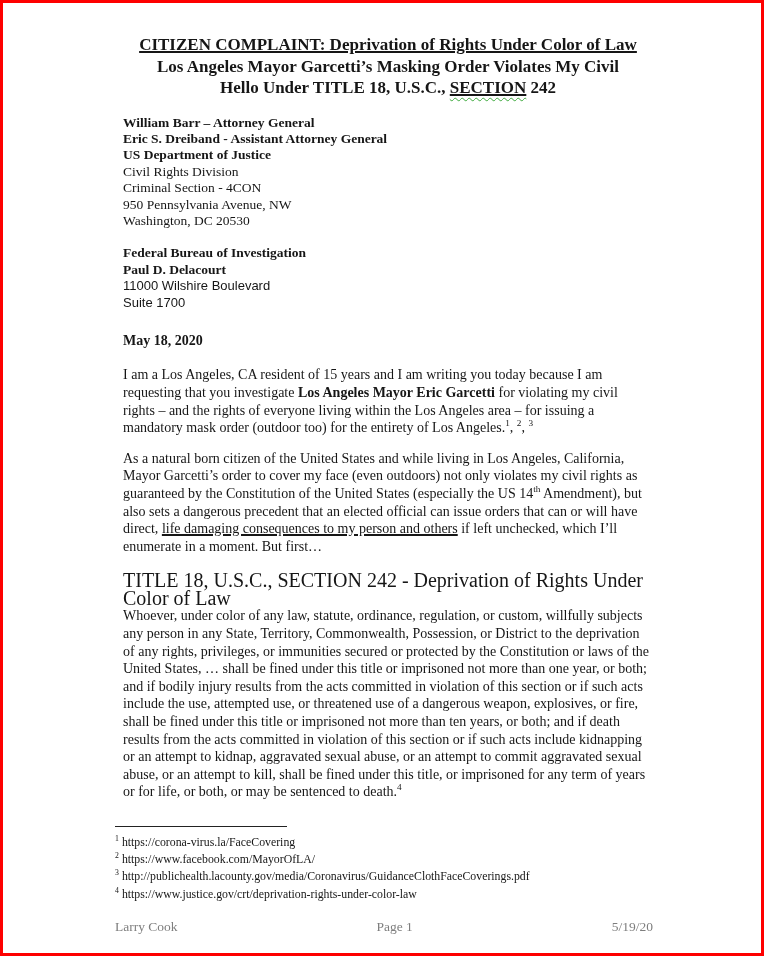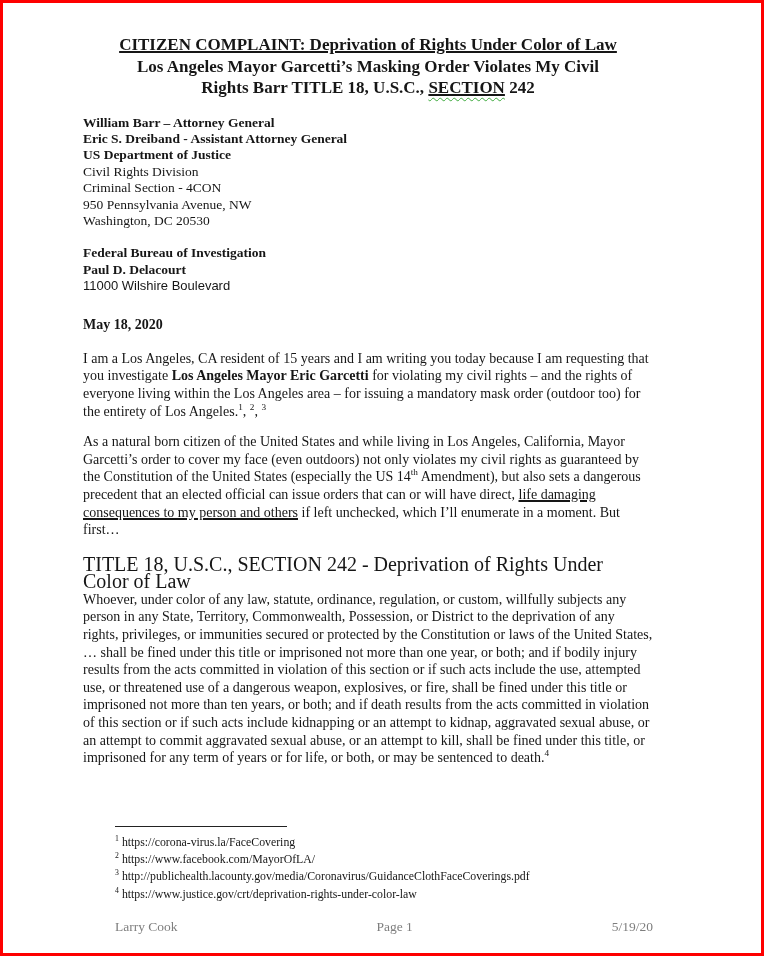--- a/index.html
+++ b/index.html
@@ -13,21 +13,21 @@
   .page {
     position: relative;
     width: 764px;
     height: 956px;
     border: 3px solid var(--border);
     background: #fff;
     color: var(--text);
     font-family: "Liberation Serif", serif;
     overflow: hidden;
   }
-  .content { padding: 31px 108px 0 80px; }
+  .content { padding: 31px 108px 0 80px; margin-left: 40px; }
 
   
   .title {
     text-align: center;
     font-size: 17px;
     font-weight: bold;
     line-height: 21.5px;
     margin-bottom: 14px;
   }
   .title .t-line { display: block; }
@@ -78,37 +78,38 @@
 </style>
 </head>
 <body>
 
 <div class="page">
   <div class="content">
 
     <h1 class="title">
       <span class="t-line u">CITIZEN COMPLAINT: Deprivation of Rights Under Color of Law</span>
       <span class="t-line">Los Angeles Mayor Garcetti’s Masking Order Violates My Civil</span>
-      <span class="t-line"><span>Rights Barr TITLE 18, U.S.C., </span><span class="sq-solid"><span class="sq-wavy">SECTION</span></span><span> 242</span></span>
+      <span class="t-line"><span>Hello Under TITLE 18, U.S.C., </span><span class="sq-solid"><span class="sq-wavy">SECTION</span></span><span> 242</span></span>
     </h1>
 
     <div class="addr">
       <div class="bold">William Barr – Attorney General</div>
       <div class="bold">Eric S. Dreiband - Assistant Attorney General</div>
       <div class="bold">US Department of Justice</div>
       <div>Civil Rights Division</div>
       <div>Criminal Section - 4CON</div>
       <div>950 Pennsylvania Avenue, NW</div>
       <div>Washington, DC 20530</div>
     </div>
 
     <div class="addr">
       <div class="bold">Federal Bureau of Investigation</div>
       <div class="bold">Paul D. Delacourt</div>
       <div class="sans">11000 Wilshire Boulevard</div>
+      <div class="sans">Suite 1700</div>
     </div>
 
     <div class="date-line">May 18, 2020</div>
 
     <div class="para">
       <div><span>I am a Los Angeles, CA resident of 15 years and I am writing you today because I am requesting that you investigate </span><span class="b">Los Angeles Mayor Eric Garcetti</span><span> for violating my civil rights – and the rights of everyone living within the Los Angeles area – for issuing a mandatory mask order (outdoor too) for the entirety of Los Angeles.</span><sup>1</sup><span>, </span><sup>2</sup><span>, </span><sup>3</sup></div>
     </div>
 
     <div class="para tight"><span>As a natural born citizen of the United States and while living in Los Angeles, California, Mayor Garcetti’s order to cover my face (even outdoors) not only violates my civil rights as guaranteed by the Constitution of the United States (especially the US 14</span><sup>th</sup><span> Amendment), but also sets a dangerous precedent that an elected official can issue orders that can or will have direct, </span><span class="u">life damaging consequences to my person and others</span><span> if left unchecked, which I’ll enumerate in a moment. But first…</span></div>
 

